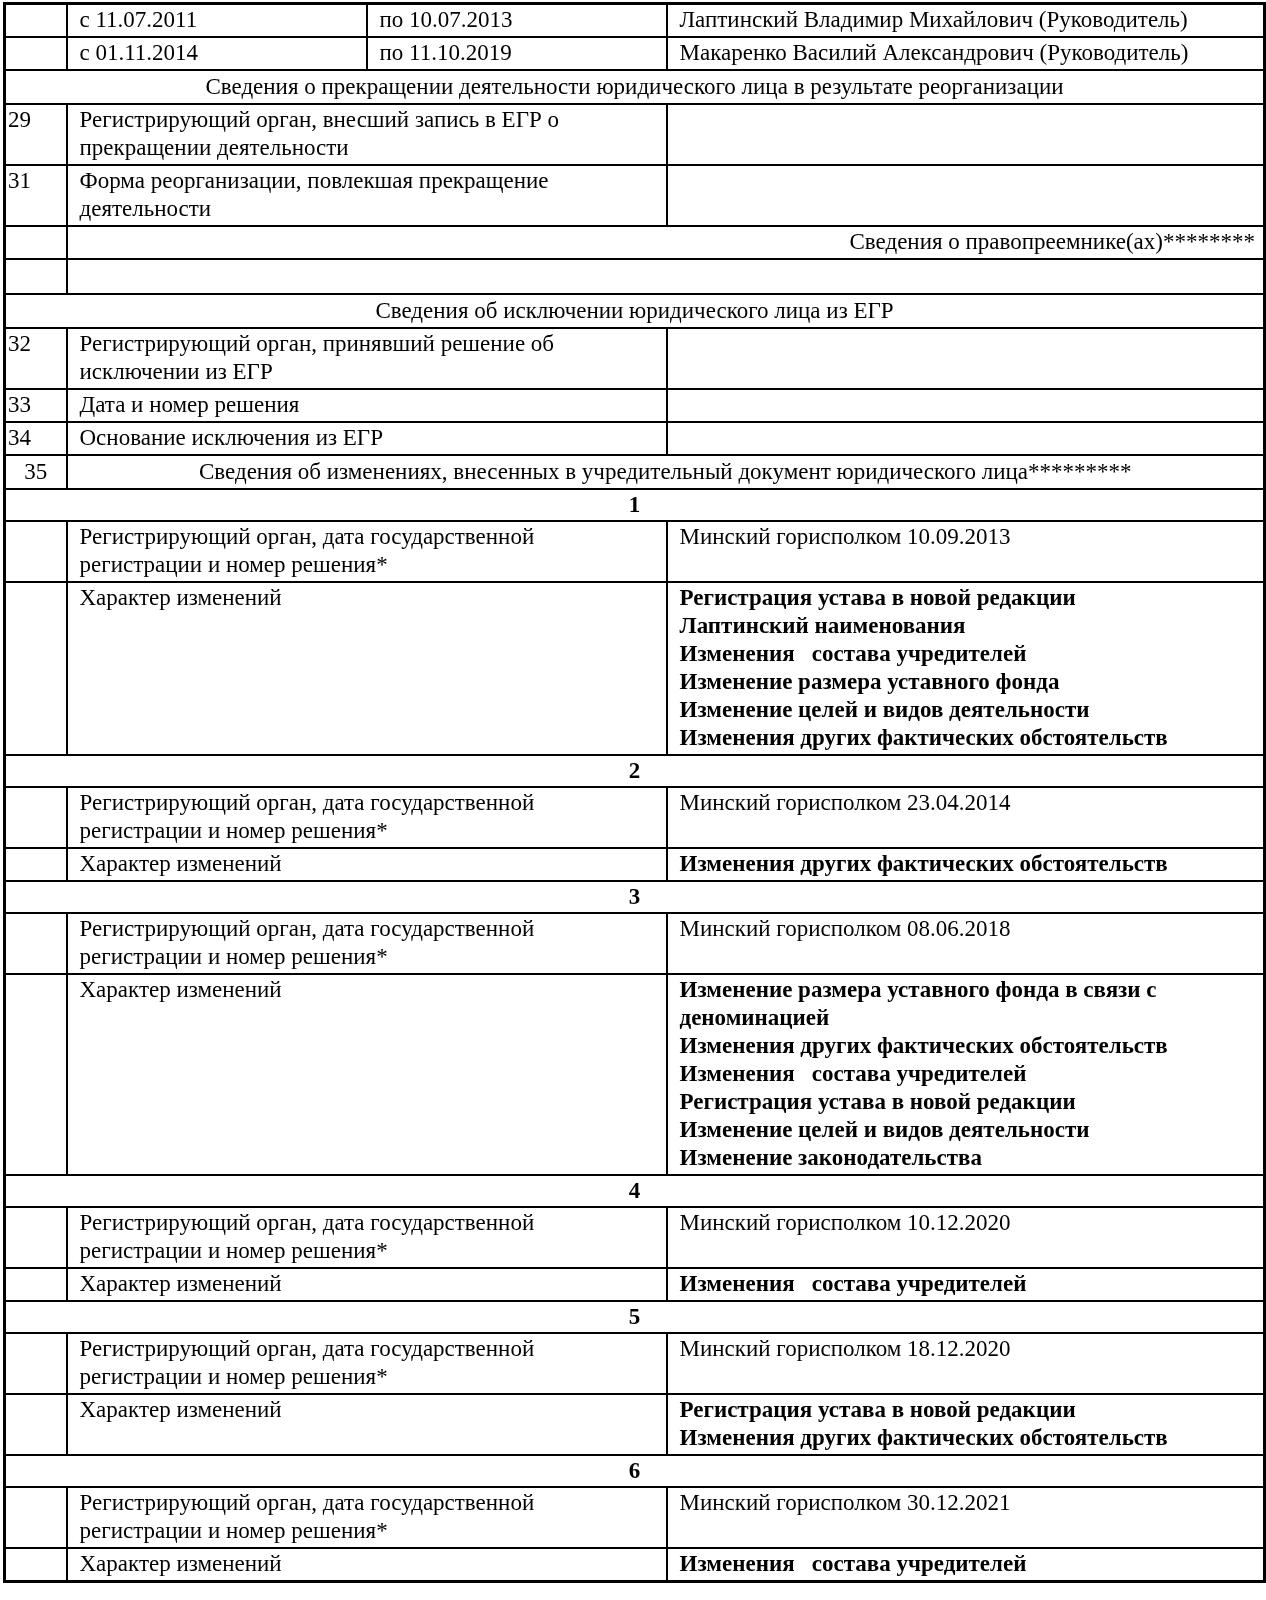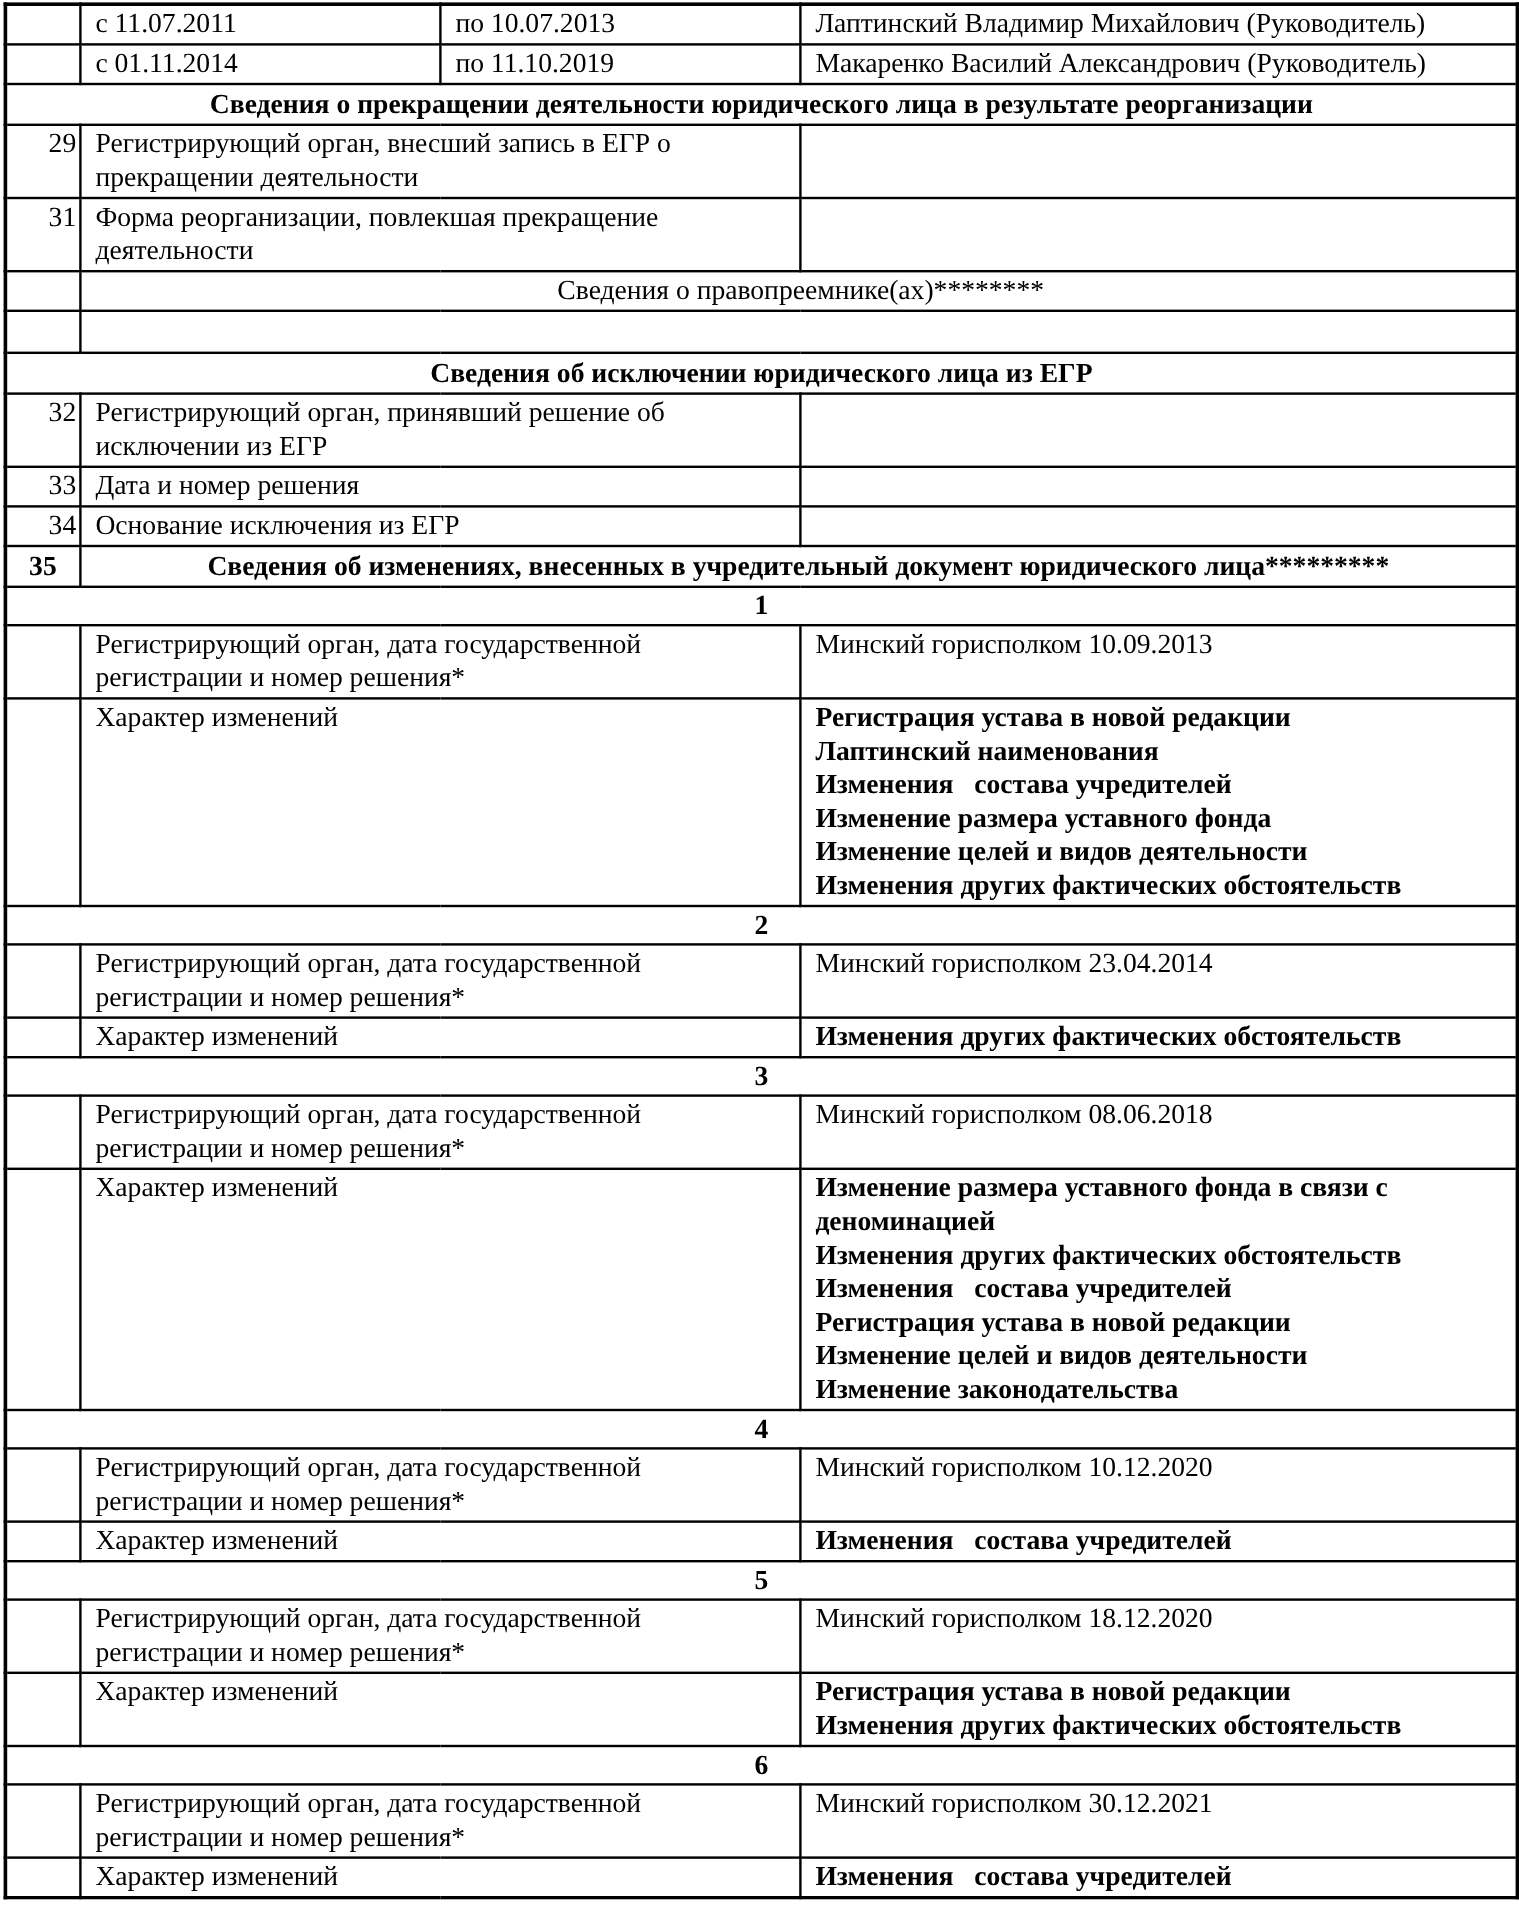--- a/index.html
+++ b/index.html
@@ -23,33 +23,33 @@
     font-size: 23px;
     line-height: 28px;
     vertical-align: top;
     padding: 1px 8px 2px 12px;
     word-wrap: break-word;
   }
   col.c-num { width: 62px; }
   col.c-a   { width: 300px; }
   col.c-b   { width: 300px; }
   col.c-val { width: 598px; }
-  td.num { text-align: right; padding: 1px 2px; }
+  td.num { text-align: left; padding: 1px 2px; }
   td.label { padding-right: 44px; }
   tr.sect td {
-    font-weight: bold;
+    font-weight: normal;
     text-align: center;
     padding: 2px 8px;
   }
   tr.idx td {
     font-weight: bold;
     text-align: center;
     padding: 1px 8px;
   }
-  tr.center-row td { text-align: center; }
+  tr.center-row td { text-align: right; }
   tr.empty-row td { height: 35px; }
   .change-line { white-space: pre-wrap; font-weight: bold; }
 </style>
 </head>
 <body>
 
 <table class="doc">
   <colgroup>
     <col class="c-num">
     <col class="c-a">

